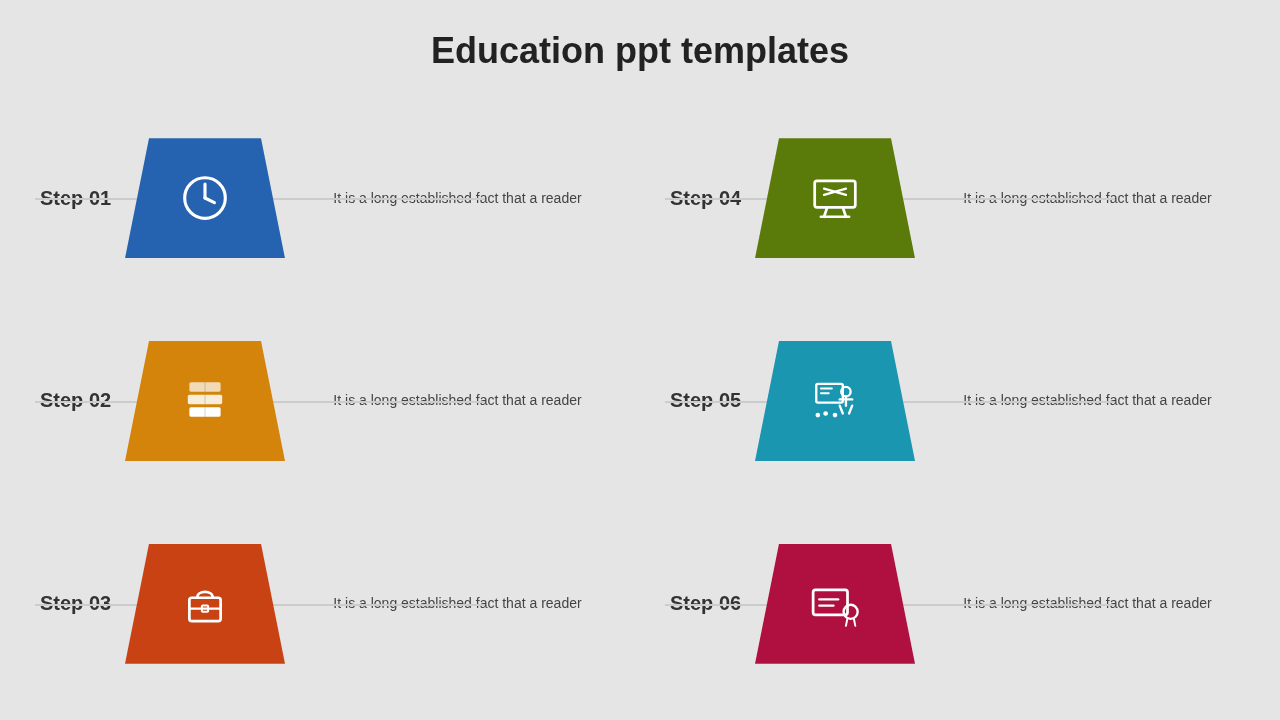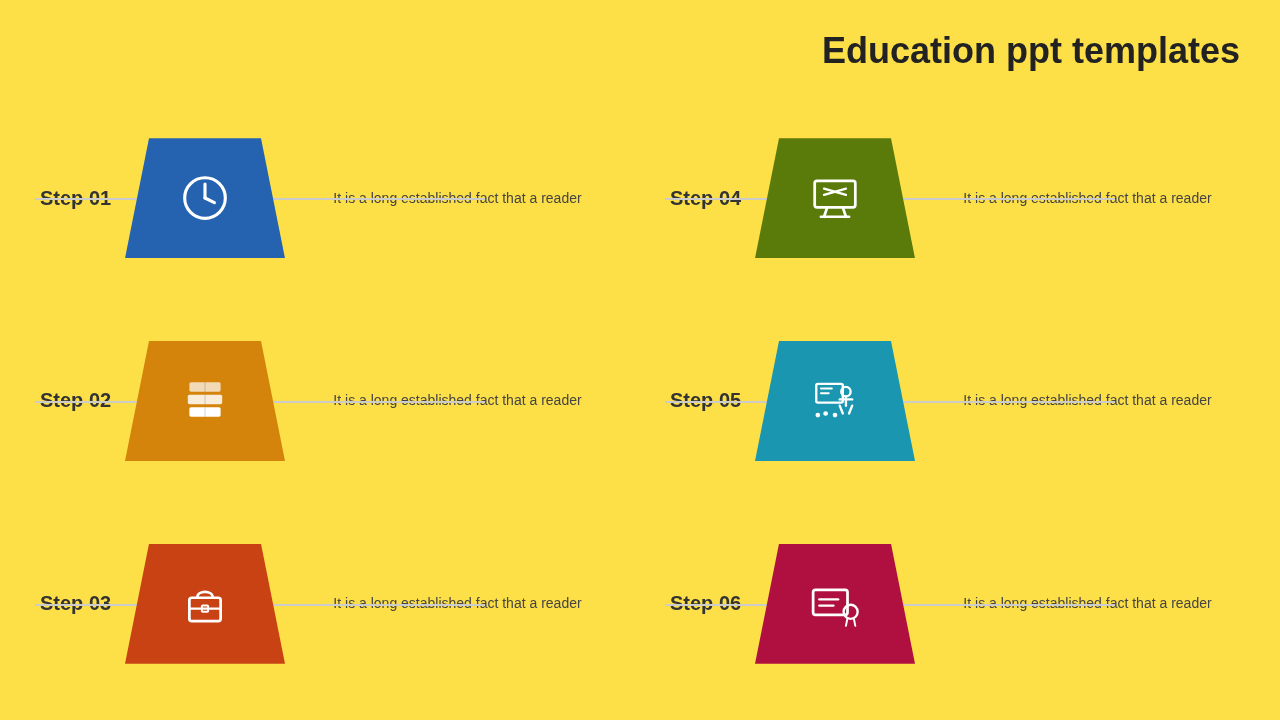--- a/index.html
+++ b/index.html
@@ -6,24 +6,24 @@
     body {
       background: #ffffff;
       font-family: 'Segoe UI', Arial, sans-serif;
       width: 1280px;
       height: 720px;
       overflow: hidden;
     }
     .page {
       width: 1280px;
       height: 720px;
-      background: #fde047;
+      background: #e5e5e5;
       display: flex;
       flex-direction: column;
-      align-items: flex-end;
+      align-items: center;
       padding: 30px 40px 20px 40px;
     }
     .page-title {
       font-size: 36px;
       font-weight: 600;
       color: #222;
       margin-bottom: 30px;
       text-align: center;
     }
     .grid {

